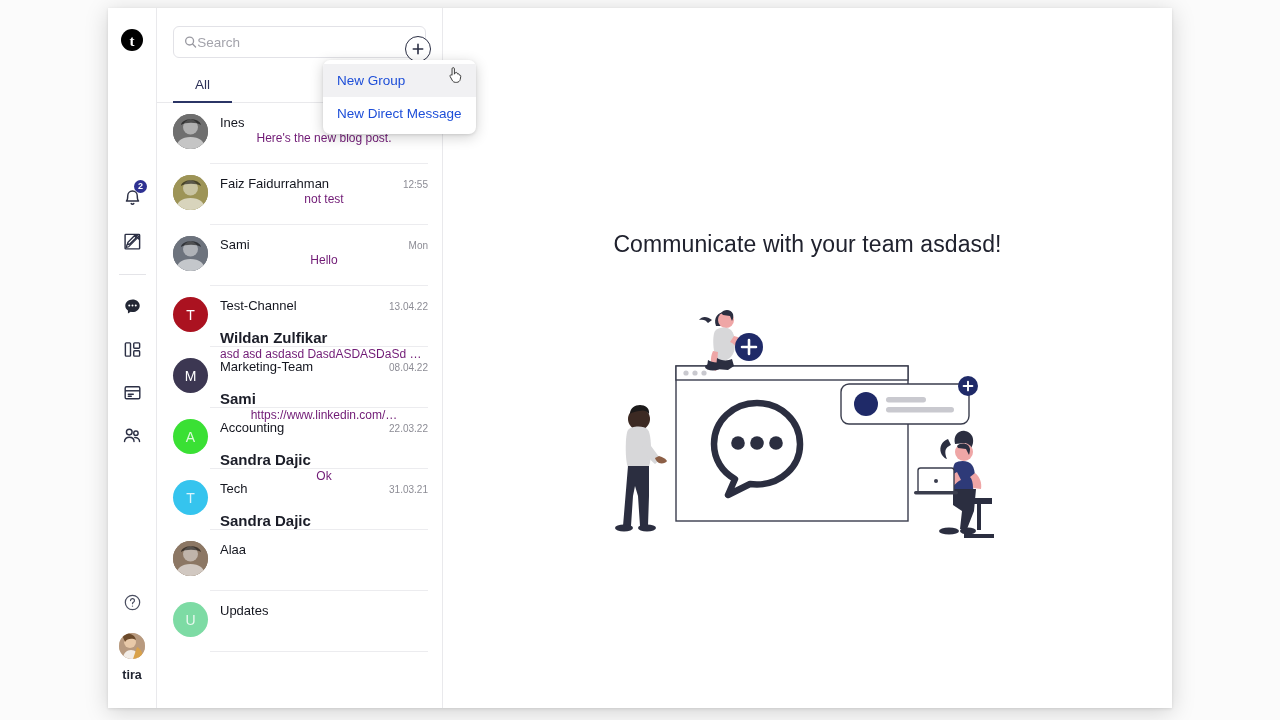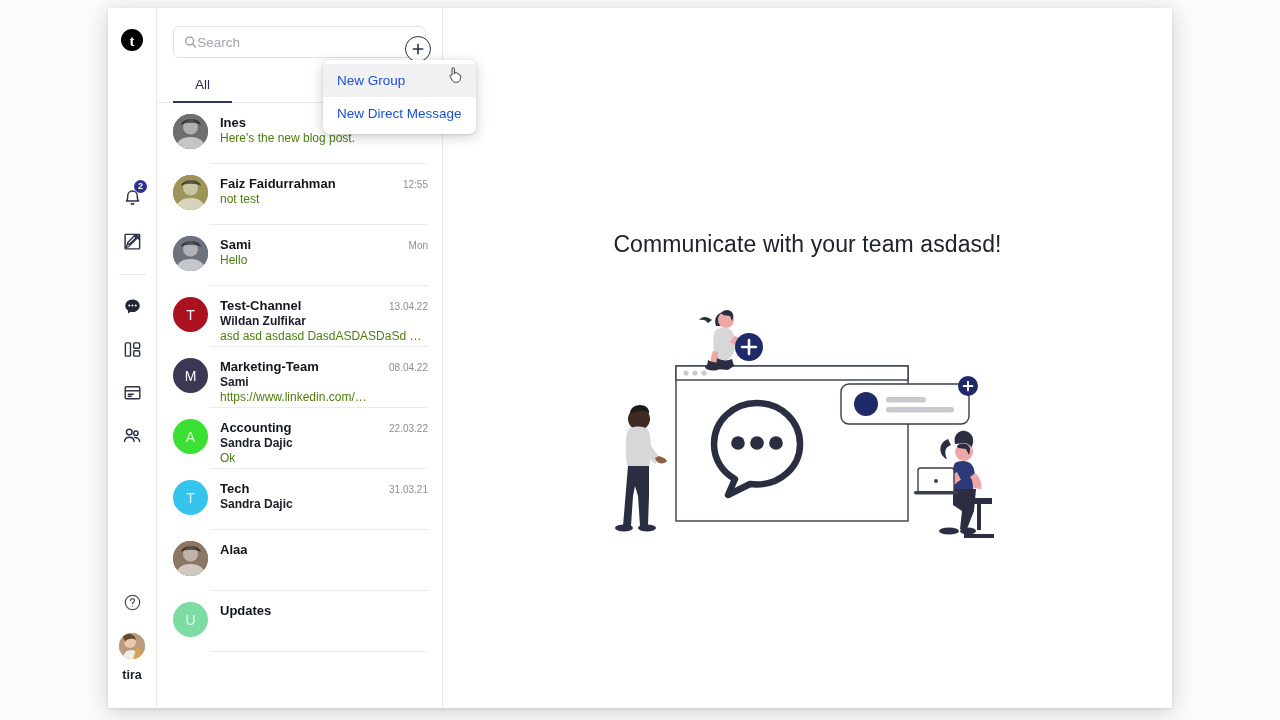--- a/index.html
+++ b/index.html
@@ -160,39 +160,39 @@
     flex: none;
     display: flex; align-items: center; justify-content: center;
     color: #fff;
     font-size: 14px;
     overflow: hidden;
   }
   .chat-body { flex: 1; min-width: 0; padding-top: 1px; }
   .chat-line1 { display: flex; justify-content: space-between; align-items: baseline; gap: 6px; }
   .chat-title {
     font-size: 13px;
-    font-weight: bold;
+    font-weight: normal;
     color: #14161f;
     white-space: nowrap; overflow: hidden; text-overflow: ellipsis;
   }
   .chat-time { font-size: 10px; color: #8c8c95; flex: none; }
   .chat-sub {
-    font-size: 12px;
+    font-size: 15px;
     color: #1b1d28;
     font-weight: bold;
-    margin-top: 1px;
+    margin-top: 16px;
     white-space: nowrap; overflow: hidden; text-overflow: ellipsis;
   }
   .chat-preview {
     font-size: 12px;
     color: #83838c;
     margin-top: 1px;
     white-space: nowrap; overflow: hidden; text-overflow: ellipsis;
   }
-  .chat-preview.plain { color: #4d7c0f; }
+  .chat-preview.plain { color: #701a75; text-align: center; }
 
   
   #dropdown {
     position: absolute;
     left: 166px; top: 52px;
     width: 153px;
     background: #fff;
     border-radius: 7px;
     box-shadow: 0 3px 14px rgba(0,0,0,0.19), 0 1px 3px rgba(0,0,0,0.10);
     z-index: 20;

